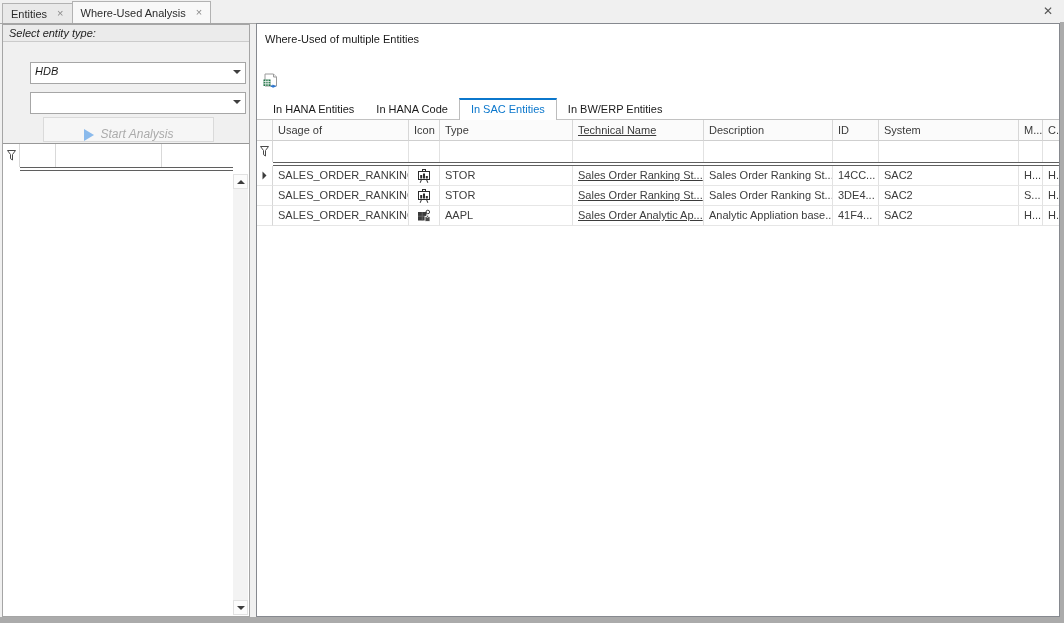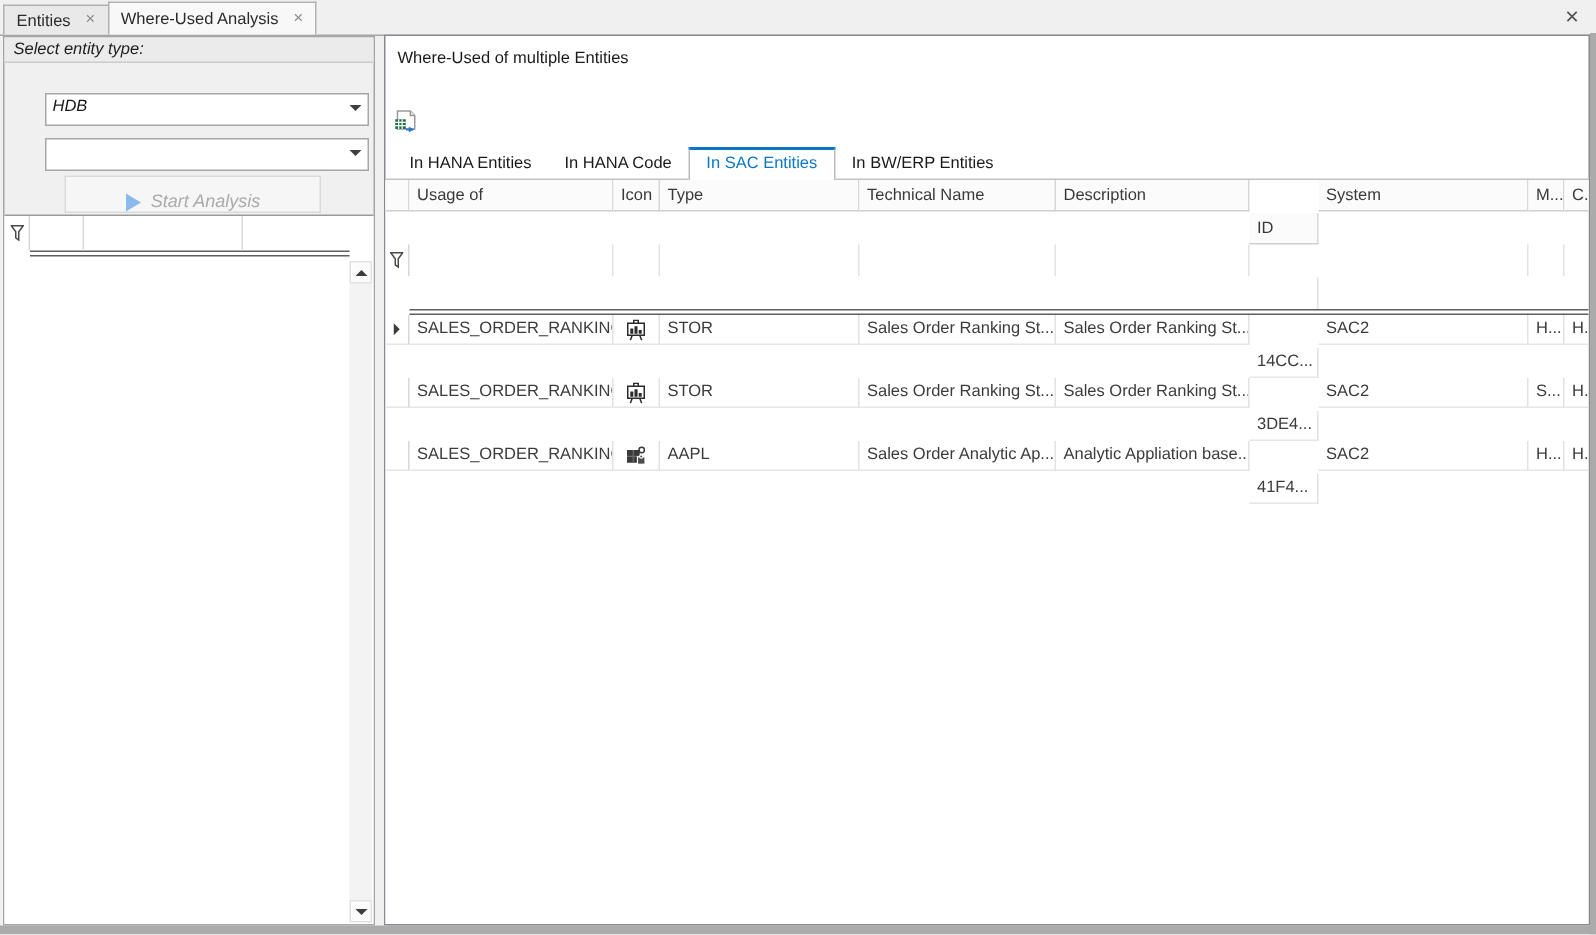--- a/index.html
+++ b/index.html
@@ -52,21 +52,21 @@
 
   
   .grid { position:absolute; left:0; right:0; top:96px; bottom:0; background:#fff; }
   .grow { display:flex; }
   .gcell { border-right:1px solid #e2e2e2; height:20px; line-height:19px; padding-left:5px; overflow:hidden; white-space:nowrap; color:#3c3c3c; }
   .ghead .gcell { background:#fbfbfb; border-right-color:#d7d7d7; border-bottom:1px solid #cfcfcf; height:21px; line-height:20px; color:#3a3a3a; }
   .gfilter .gcell { height:21px; }
   .gdata .gcell { border-bottom:1px solid #e6e6e6; }
   .c-ind { width:16px; padding-left:0; display:flex; align-items:center; justify-content:center; border-right-color:#d7d7d7 !important; }
   .c-usage { width:136px; } .c-icon { width:31px; } .c-type { width:133px; }
-  .c-tech { width:131px; } .c-desc { width:129px; } .c-id { width:46px;margin-top:22px; }
+  .c-tech { width:131px;text-decoration:underline; } .c-desc { width:129px; } .c-id { width:46px; }
   .c-sys { width:140px; } .c-m { width:24px; } .c-c { flex:1; border-right:none !important; }
   .g-dbl { margin-left:16px; }
   .icon-cell { display:flex; align-items:center; justify-content:center; padding-left:0; }
 </style>
 </head>
 <body>
 
 <div class="tabstrip">
   <div class="dtab">
     <span>Entities</span>

